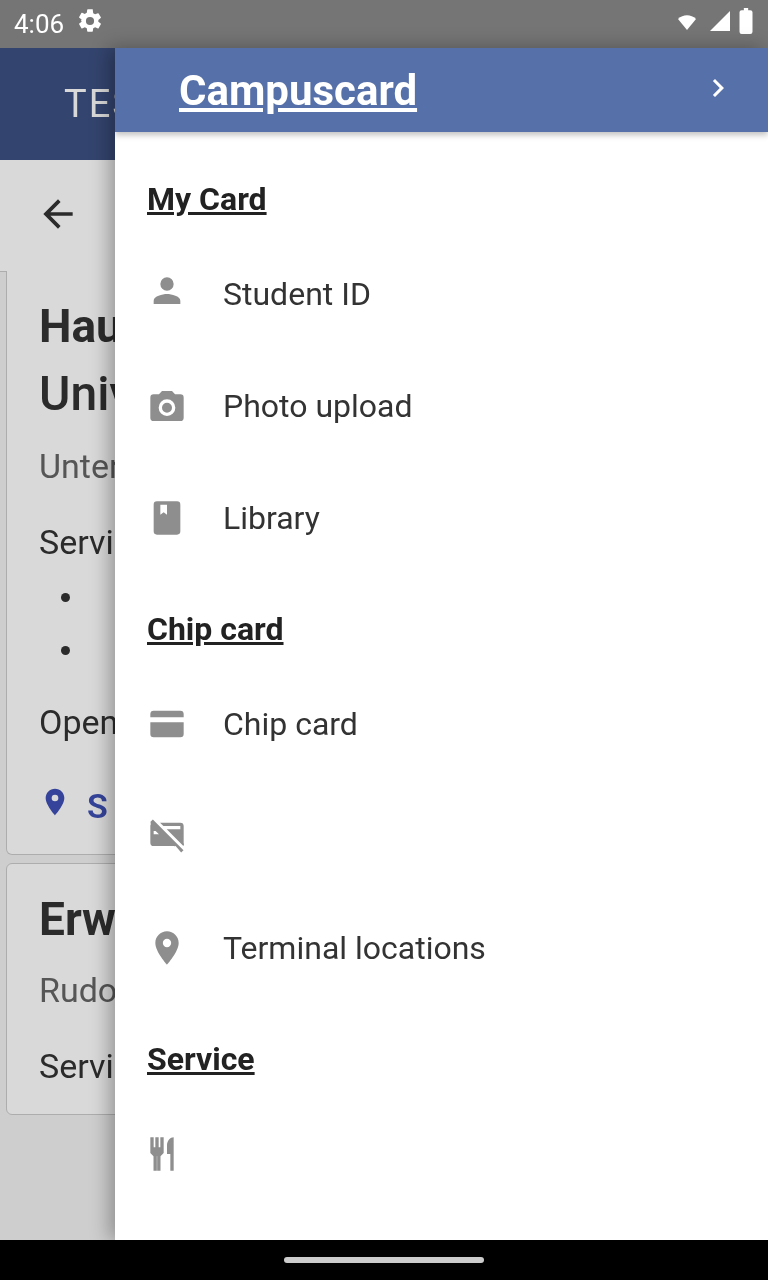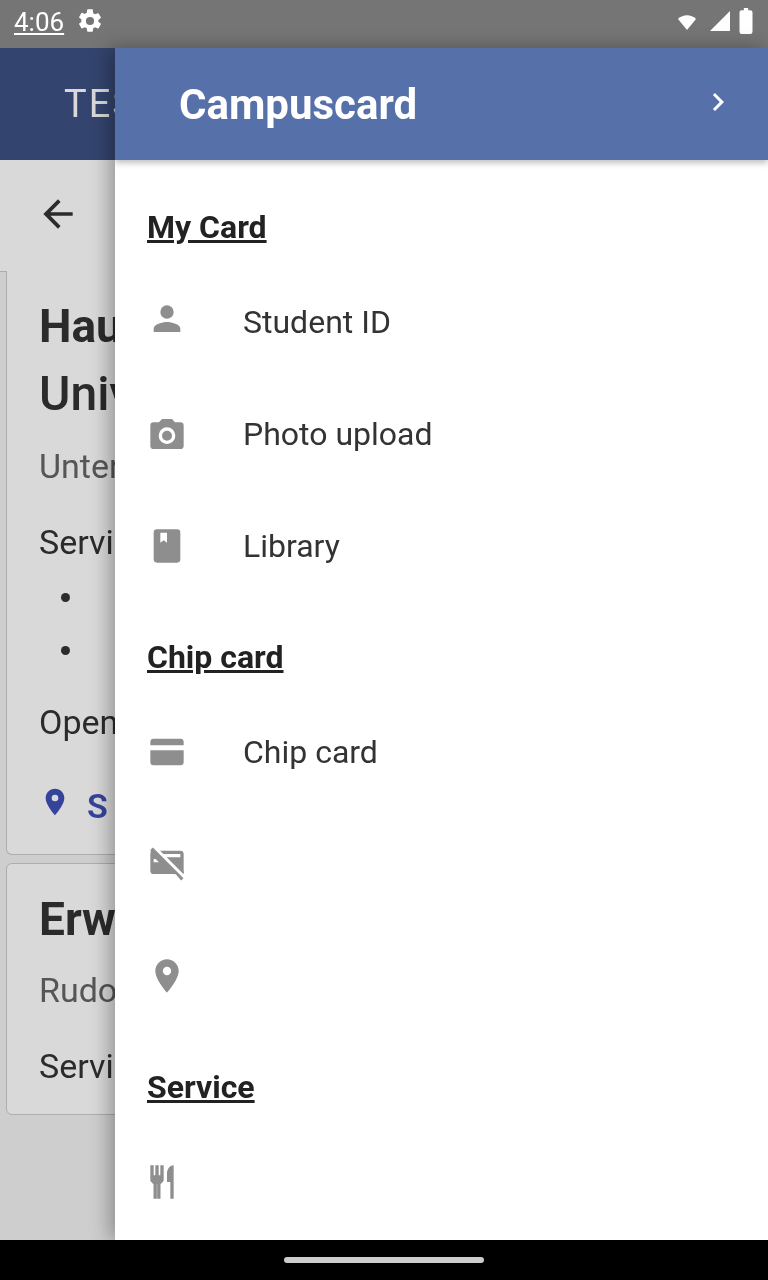--- a/index.html
+++ b/index.html
@@ -28,22 +28,22 @@
     color: #fff;
     display: flex;
     align-items: center;
     justify-content: space-between;
     padding: 0 14px;
     font-size: 26px;
     font-weight: 400;
   }
   .status-left {
     display: flex;
+    align-items: center;
     gap: 12px;
-    text-decoration: underline;
   }
   .status-right {
     display: flex;
     align-items: center;
     gap: 6px;
   }
   .status-right svg { fill: #fff; }
 
   
   .bg-page {
@@ -128,49 +128,50 @@
     position: absolute;
     top: 48px;
     left: 115px;
     right: 0;
     bottom: 40px;
     background: #fff;
     box-shadow: -6px 0 18px rgba(0,0,0,0.3);
     overflow: hidden;
   }
   .drawer-header {
-    height: 112px;
+    height: 84px;
     background: #5670a9;
     color: #fff;
     display: flex;
     align-items: center;
     justify-content: space-between;
     padding: 0 32px 0 64px;
     box-shadow: 0 3px 6px rgba(0,0,0,0.25);
+    text-decoration: underline;
   }
   .drawer-title {
     font-size: 42px;
     font-weight: 700;
   }
   .drawer-body {
     padding-top: 12px;
   }
   .section-header {
     font-size: 32px;
     font-weight: 700;
     color: #222;
     padding: 36px 32px 20px 32px;
     text-decoration: underline;
   }
   .drawer-item {
     display: flex;
     align-items: center;
     height: 112px;
     padding: 0 32px;
-    gap: 56px;
+    gap: 36px;
     cursor: pointer;
   }
   .drawer-item .ic {
     width: 40px;
     height: 40px;
     display: flex;
     align-items: center;
     justify-content: center;
   }
   .drawer-item .ic svg { fill: #8e8e8e; width: 40px; height: 40px; }
@@ -325,20 +326,21 @@
             </svg>
         </span>
       </div>
 
       <div class="drawer-item">
         <span class="ic">
           <svg viewBox="0 0 24 24">
               <path d="M12 2C8.13 2 5 5.13 5 9c0 5.25 7 13 7 13s7-7.75 7-13c0-3.87-3.13-7-7-7zm0 9.5A2.5 2.5 0 1 1 14.5 9 2.5 2.5 0 0 1 12 11.5z"></path>
             </svg>
         </span>
+        <span class="lbl">Terminal locations</span>
       </div>
 
       <div class="section-header">Service</div>
 
       <div class="drawer-item">
         <span class="ic">
           <svg viewBox="0 0 24 24">
               <path d="M8.1 13.34 10 11.44V2H8v6H7V2H5v6H4V2H2v9.44l1.9 1.9V22h2v-8.66l.1-.1.1.1V22h2v-8.66zM16 2c-2 0-4 2-4 5v5h2v10h2V2z"></path>
             </svg>
         </span>

